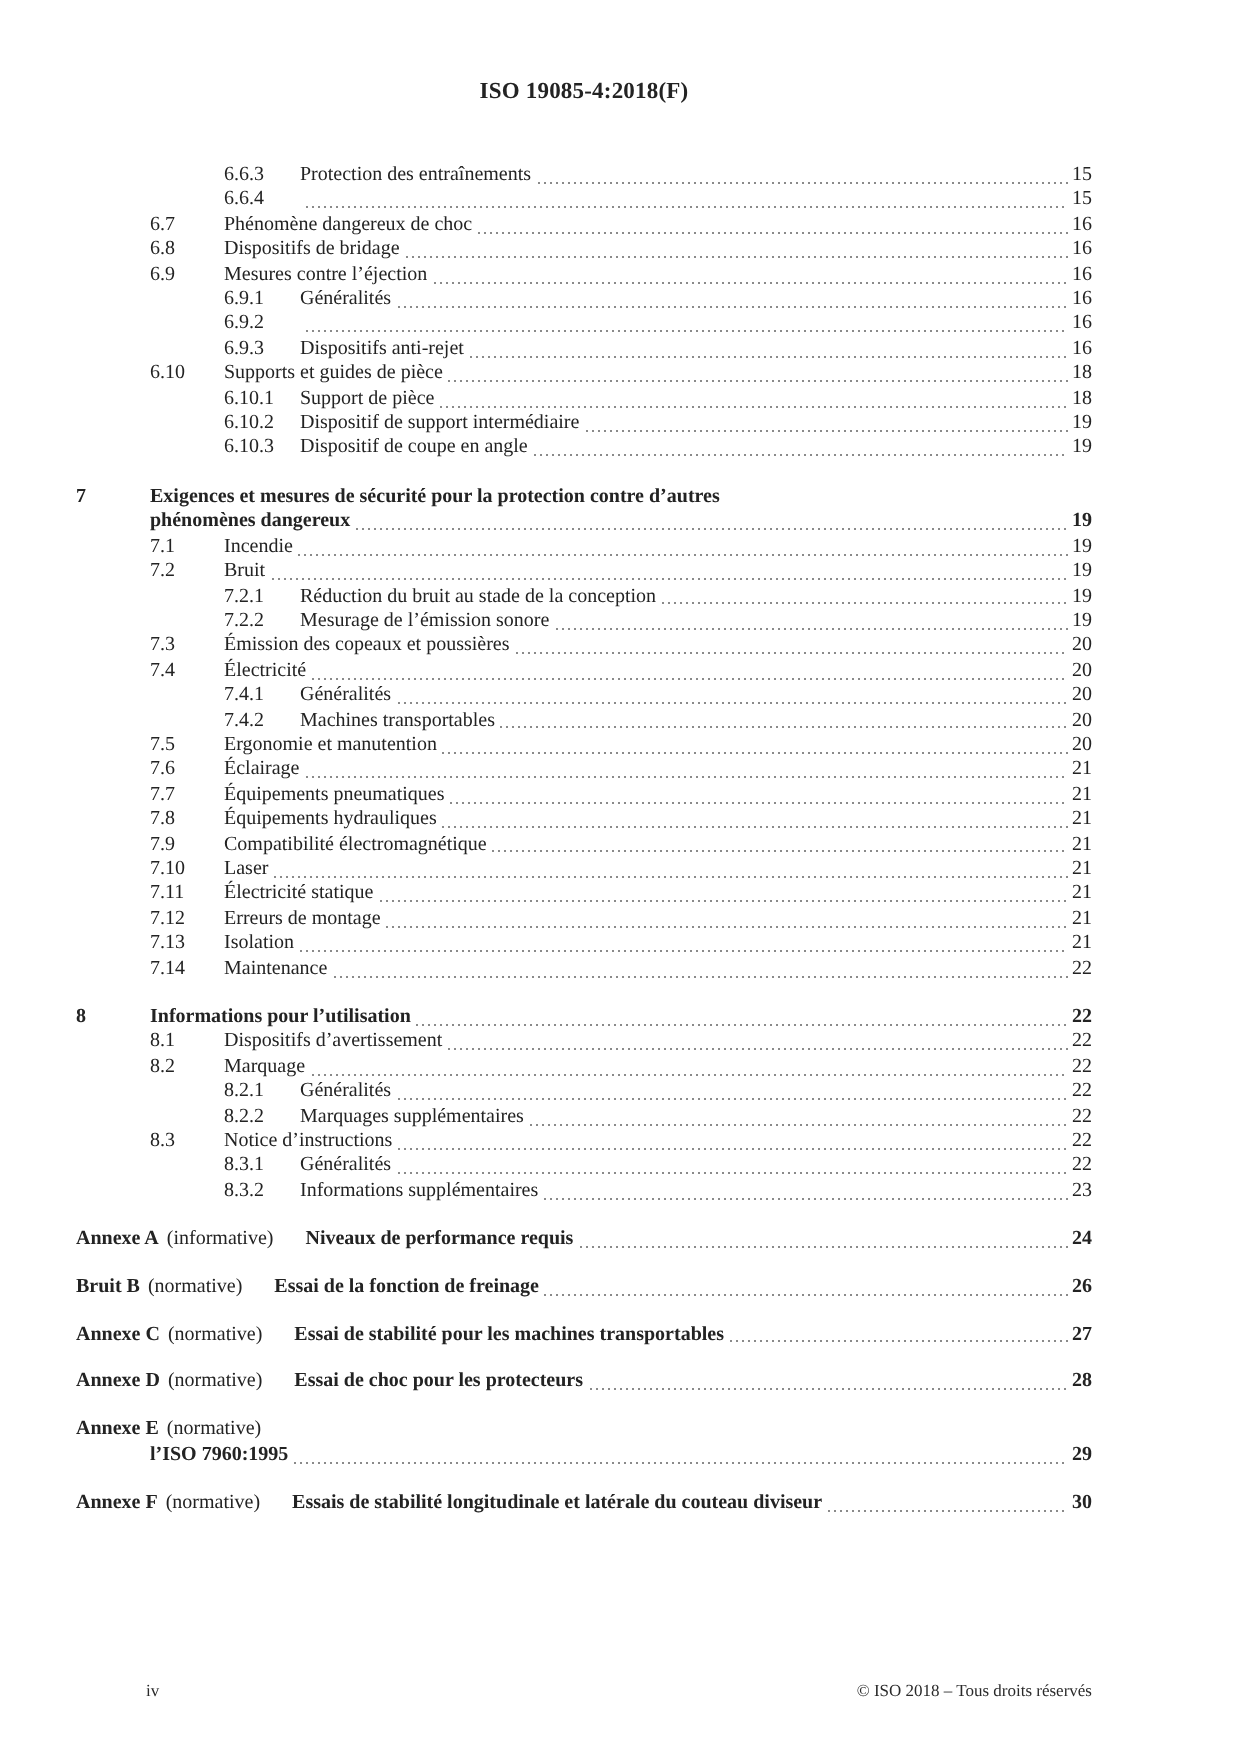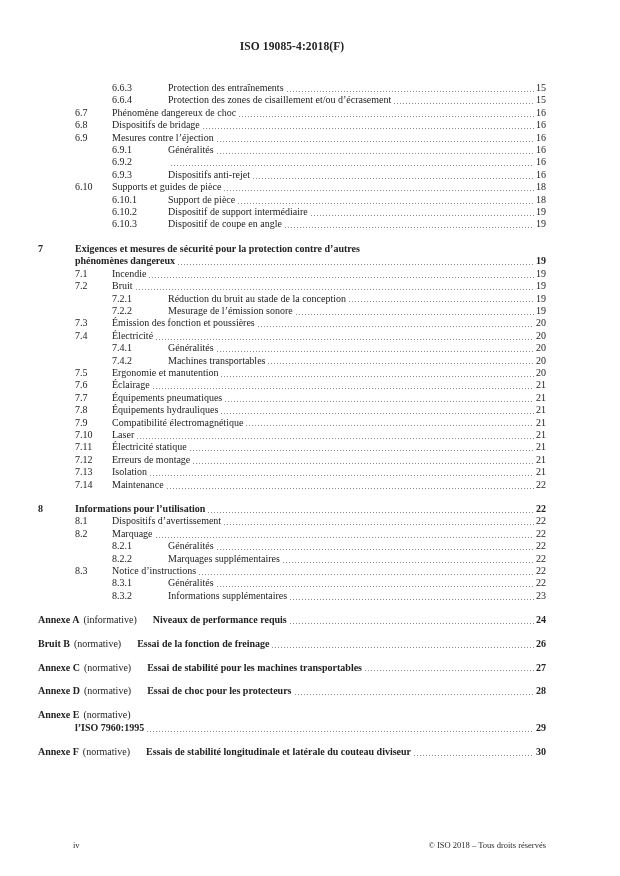--- a/index.html
+++ b/index.html
@@ -24,21 +24,21 @@
     display:flex;
     align-items:flex-end;
     font-size:10px;
     line-height:12.4px;
   }
   .entry .num{flex:0 0 auto;}
   .entry.lv1 .num{width:37px;}
   .entry.lv2{padding-left:37px;}
   .entry.lv2 .num{width:37px;}
   .entry.lv3{padding-left:74px;}
-  .entry.lv3 .num{width:56px;}
+  .entry.lv3 .num{width:38px;}
   .entry .title{white-space:nowrap;}
   .entry.bold{font-weight:bold;}
   .entry.gap{margin-top:12px;}
   .leader{
     flex:1 1 auto;
     min-width:8px;
     height:1px;
     align-self:flex-end;
     margin:0 2px 2.5px 3px;
     background-image:repeating-linear-gradient(to right,#8a8a8a 0,#8a8a8a 1px,transparent 1px,transparent 3px);
@@ -76,21 +76,20 @@
 
   <div class="toc" id="toc-entries">
       <div class="entry lv3">
         <span class="num">6.6.3</span>
         <span class="title">Protection des entraînements</span>
         <span class="leader"></span>
         <span class="pg">15</span>
       </div>
       <div class="entry lv3">
         <span class="num">6.6.4</span>
-        <span class="title">Protection des zones de cisaillement et/ou d’écrasement</span>
         <span class="leader"></span>
         <span class="pg">15</span>
       </div>
       <div class="entry lv2">
         <span class="num">6.7</span>
         <span class="title">Phénomène dangereux de choc</span>
         <span class="leader"></span>
         <span class="pg">16</span>
       </div>
       <div class="entry lv2">
@@ -175,21 +174,21 @@
         <span class="pg">19</span>
       </div>
       <div class="entry lv3">
         <span class="num">7.2.2</span>
         <span class="title">Mesurage de l’émission sonore</span>
         <span class="leader"></span>
         <span class="pg">19</span>
       </div>
       <div class="entry lv2">
         <span class="num">7.3</span>
-        <span class="title">Émission des fonction et poussières</span>
+        <span class="title">Émission des copeaux et poussières</span>
         <span class="leader"></span>
         <span class="pg">20</span>
       </div>
       <div class="entry lv2">
         <span class="num">7.4</span>
         <span class="title">Électricité</span>
         <span class="leader"></span>
         <span class="pg">20</span>
       </div>
       <div class="entry lv3">

